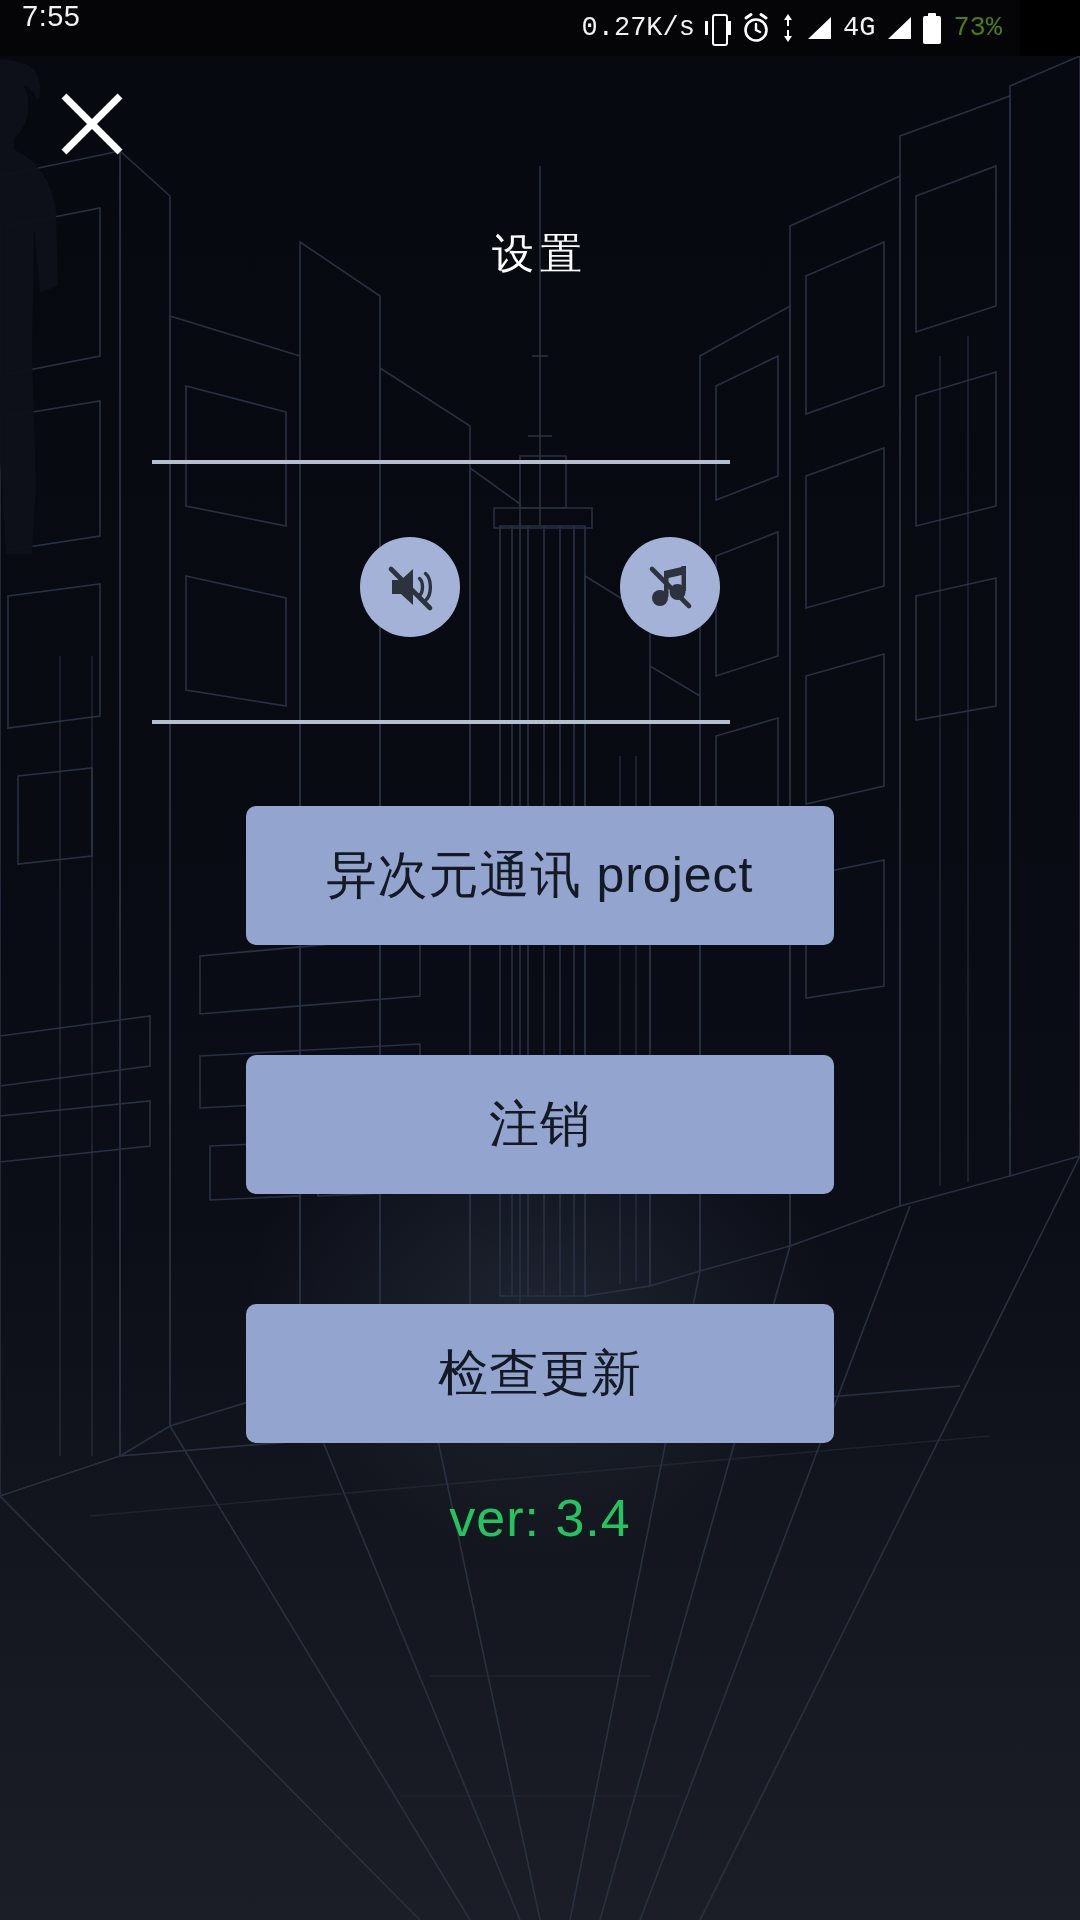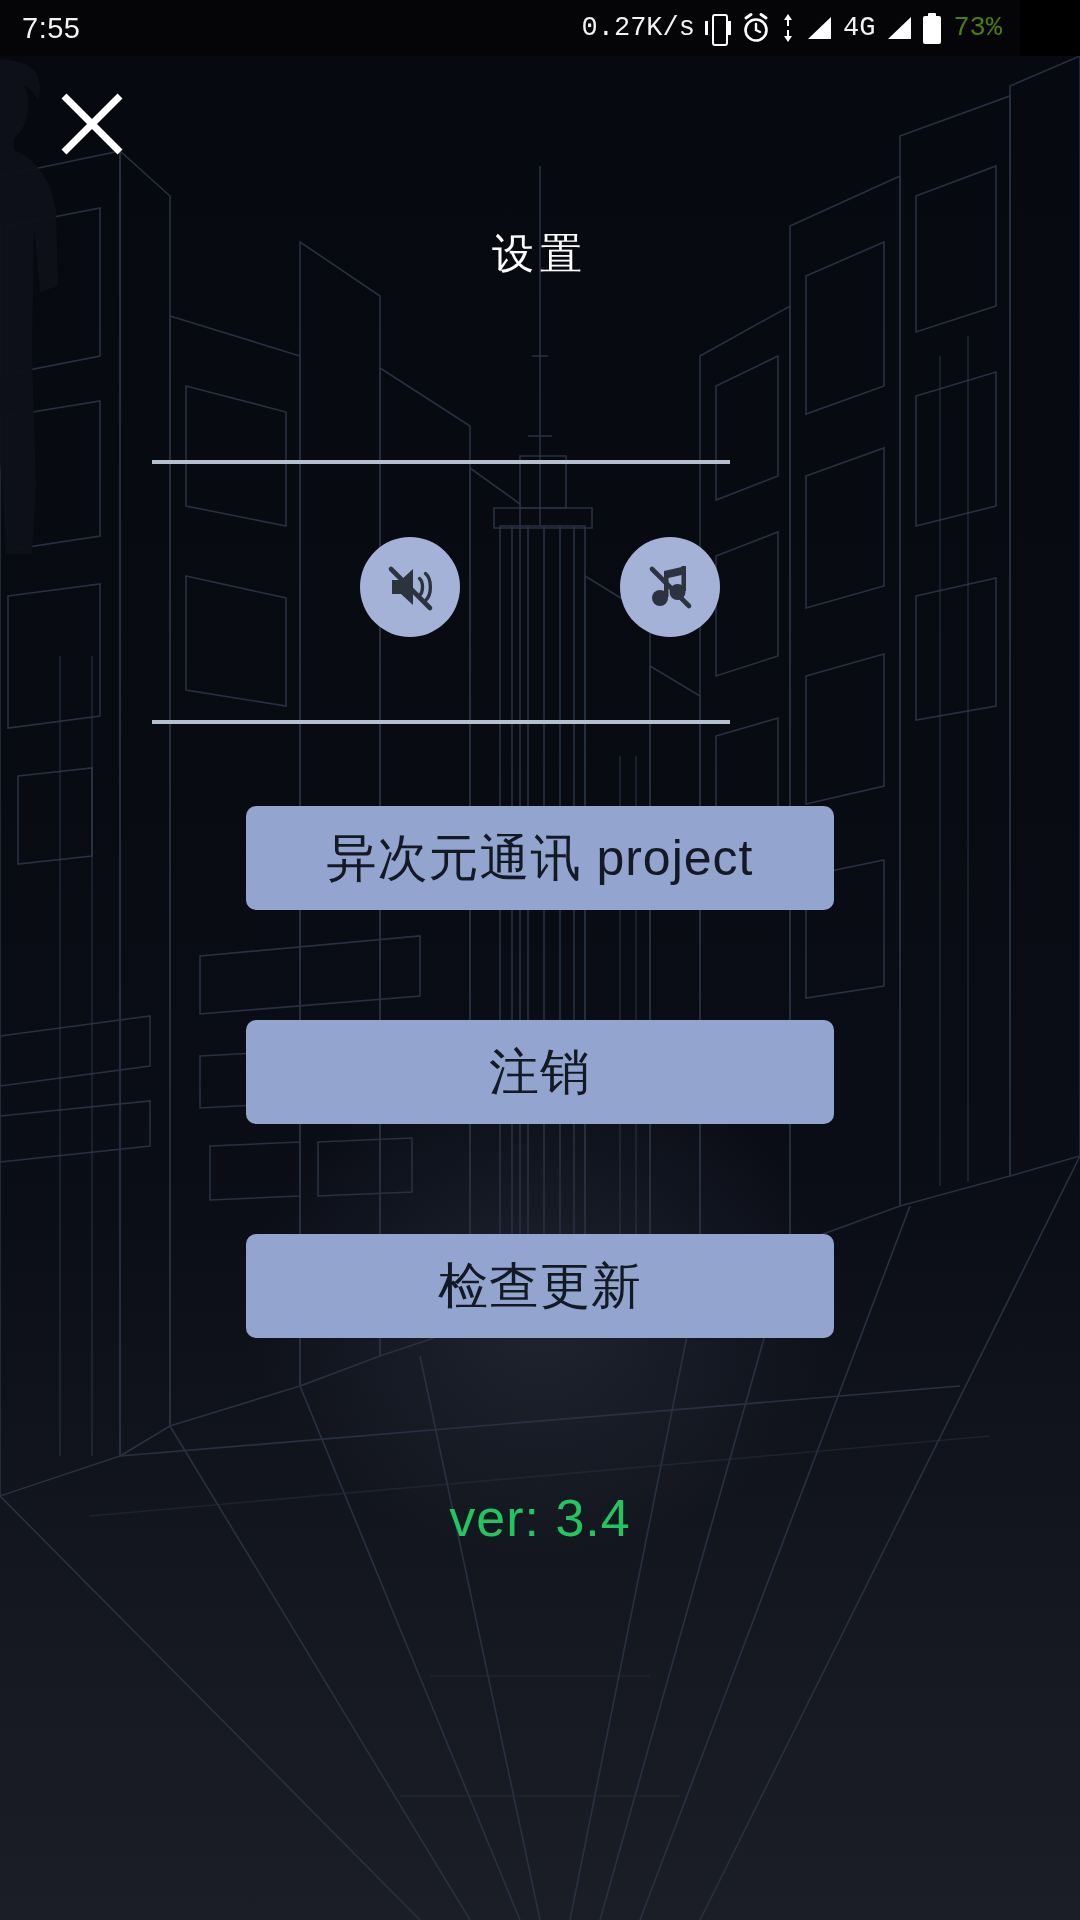--- a/index.html
+++ b/index.html
@@ -11,21 +11,21 @@
     overflow: hidden;
     font-family: "Liberation Sans", "DejaVu Sans", sans-serif;
     position: relative;
   }
 
   
   .statusbar {
     position: absolute; top: 0; left: 0;
     width: 1020px; height: 56px;
     background: #050507;
-    display: flex; align-items: center;
+    display: flex; 
     color: #ffffff;
     z-index: 50;
   }
   .sb-time {
     font-size: 29px; margin-left: 22px; letter-spacing: 0.5px;
     color: #f2f2f2;
   }
   .sb-right {
     margin-left: auto; margin-right: 18px;
     display: flex; align-items: center; gap: 10px; font-family: Liberation Mono, monospace;
@@ -128,21 +128,21 @@
     pointer-events: auto;
     cursor: pointer;
   }
   .circle-btn svg { display: block; }
 
   .menu {
     position: absolute; top: 750px; left: 0; width: 1080px;
   }
   .menu-btn {
     width: 588px; margin: 0 auto 110px auto;
-    height: 104px;
+    height: 139px;
     background: #93a5ce;
     border-radius: 10px;
     display: flex; align-items: center; justify-content: center;
     color: #131a24;
     font-size: 50px;
     letter-spacing: 1px;
     cursor: pointer;
     box-sizing: border-box;
   }
   .menu-btn:last-child { margin-bottom: 0; }

